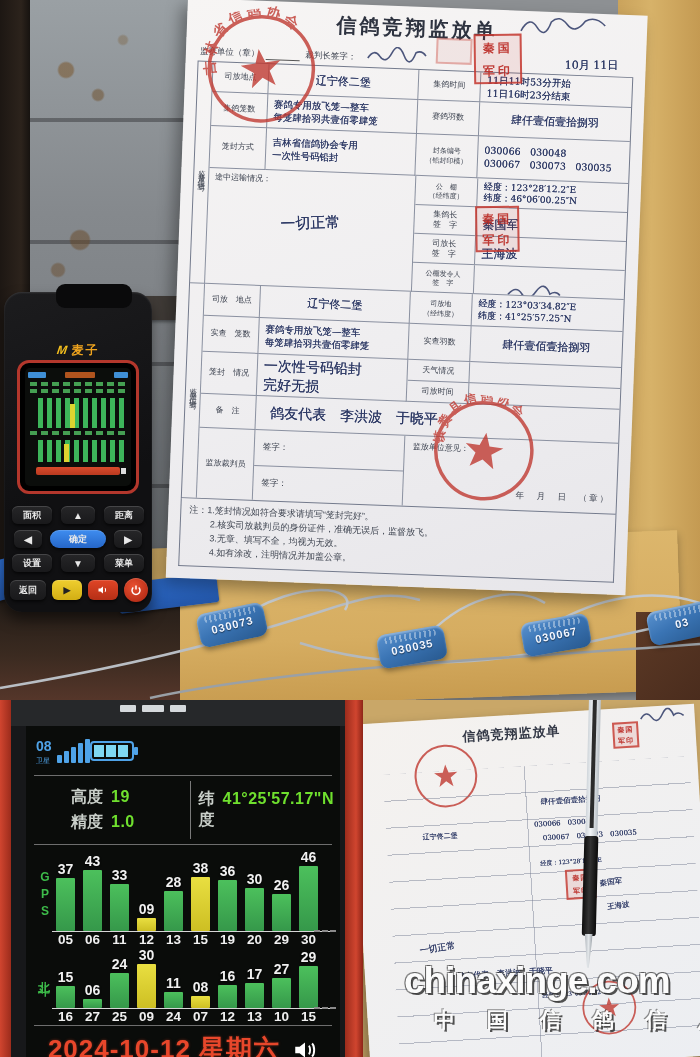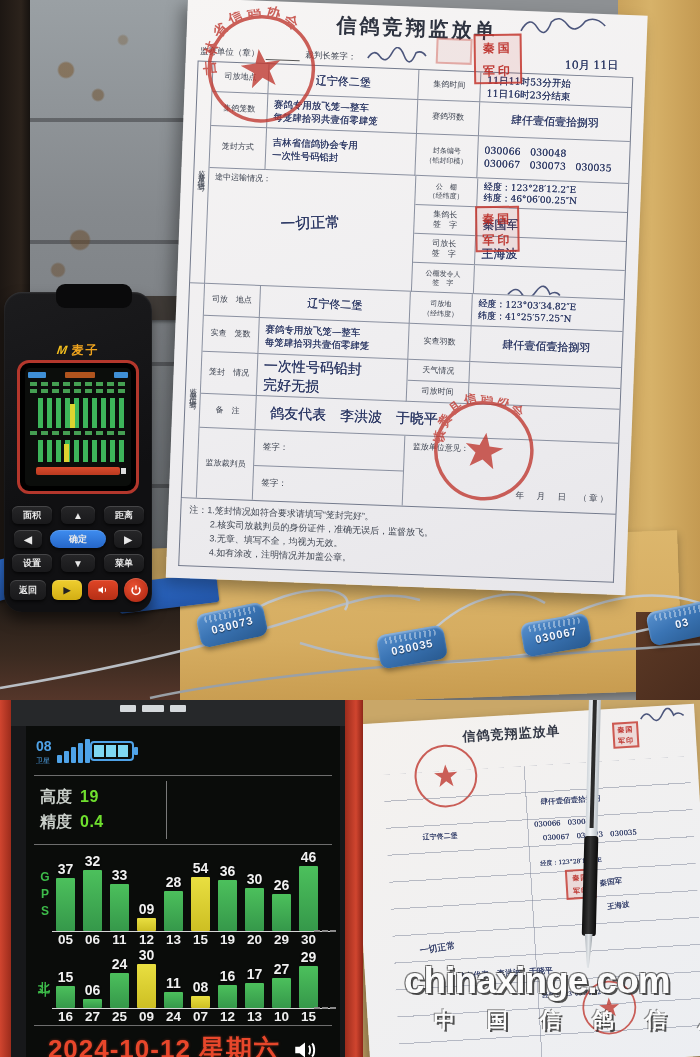--- a/index.html
+++ b/index.html
@@ -145,21 +145,21 @@
   .g-sat{color:#4fa3e8;font-weight:700;font-size:14px;line-height:1;}
   .g-satlbl{color:#4fa3e8;font-size:7px;display:block;margin-top:1px;}
   .g-sig{display:flex;align-items:flex-end;gap:2px;margin-left:5px;}
   .g-sig i{display:block;width:5px;background:#4fa3e8;border-radius:1px;}
   .g-time{flex:1;text-align:center;font:700 32px "DejaVu Sans Mono",monospace;color:#ededed;letter-spacing:2px;text-shadow:0 0 4px rgba(230,230,230,.35);}
   .g-batt{width:44px;height:20px;border:2px solid #4fa3e8;border-radius:4px;display:flex;gap:2px;padding:2px;position:relative;}
   .g-batt::after{content:"";position:absolute;right:-6px;top:4px;width:4px;height:8px;background:#4fa3e8;border-radius:1px;}
   .g-batt i{display:block;width:10px;height:100%;background:#7fd7f2;}
   .g-div{height:1px;background:#6e6e6e;margin:1px 2px;}
   .g-info{display:flex;align-items:center;height:66px;}
-  .g-col-l{width:134px;padding-left:8px;}
+  .g-col-l{width:134px;padding-left:8px;margin-left:31px;}
   .g-vd{width:1px;height:58px;background:#7a7a7a;}
   .g-col-r{flex:1;padding-left:8px;}
   .g-row{display:flex;align-items:baseline;gap:8px;margin:4px 0;}
   .g-lab{color:#c9cfc9;font-weight:700;font-size:16px;}
   .g-val{color:#6fe02e;font-weight:700;font-size:16px;letter-spacing:.5px;}
   .g-chart{display:flex;padding:2px 2px 0 2px;}
   .g-ax{width:18px;writing-mode:vertical-rl;text-orientation:upright;color:#3dbb4a;font-weight:700;font-size:12px;letter-spacing:3px;padding-top:22px;}
   .g-main{flex:1;}
   .bars-row{display:flex;align-items:flex-end;border-bottom:1px solid #d6d6d6;position:relative;}
   .bars-row.gps{height:84px;}
@@ -533,54 +533,58 @@
       </div>
       <div class="g-div" data-name="divider"></div>
       <div class="g-info" data-name="position-info">
         <div class="g-col-l">
           <div class="g-row">
               <span class="g-lab" data-name="altitude-label">高度</span>
               <span class="g-val" data-name="altitude-value">19</span>
             </div>
           <div class="g-row">
               <span class="g-lab" data-name="accuracy-label">精度</span>
-              <span class="g-val" data-name="accuracy-value">0.4</span>
+              <span class="g-val" data-name="accuracy-value">1.0</span>
             </div>
         </div>
         <div class="g-vd" data-name="divider"></div>
         <div class="g-col-r">
+          <div class="g-row">
+              <span class="g-lab" data-name="latitude-label">纬度</span>
+              <span class="g-val" data-name="latitude-value">41°25'57.17"N</span>
+            </div>
         </div>
       </div>
       <div class="g-div" data-name="divider"></div>
       <div class="g-chart" data-name="gps-satellite-chart">
         <div class="g-ax" data-name="gps-axis-label">GPS</div>
         <div class="g-main">
           <div class="bars-row gps" id="gps-bars" data-name="gps-bars">
               <div class="sat-col" data-name="satellite-bar">
                 <div class="sat-val">37</div>
                 <div class="sat-bar" style="height: 53px;"></div>
               </div>
               <div class="sat-col" data-name="satellite-bar">
-                <div class="sat-val">32</div>
+                <div class="sat-val">43</div>
                 <div class="sat-bar" style="height: 61px;"></div>
               </div>
               <div class="sat-col" data-name="satellite-bar">
                 <div class="sat-val">33</div>
                 <div class="sat-bar" style="height: 47px;"></div>
               </div>
               <div class="sat-col" data-name="satellite-bar">
                 <div class="sat-val">09</div>
                 <div class="sat-bar yl" style="height: 13px;"></div>
               </div>
               <div class="sat-col" data-name="satellite-bar">
                 <div class="sat-val">28</div>
                 <div class="sat-bar" style="height: 40px;"></div>
               </div>
               <div class="sat-col" data-name="satellite-bar">
-                <div class="sat-val">54</div>
+                <div class="sat-val">38</div>
                 <div class="sat-bar yl" style="height: 54px;"></div>
               </div>
               <div class="sat-col" data-name="satellite-bar">
                 <div class="sat-val">36</div>
                 <div class="sat-bar" style="height: 51px;"></div>
               </div>
               <div class="sat-col" data-name="satellite-bar">
                 <div class="sat-val">30</div>
                 <div class="sat-bar" style="height: 43px;"></div>
               </div>

